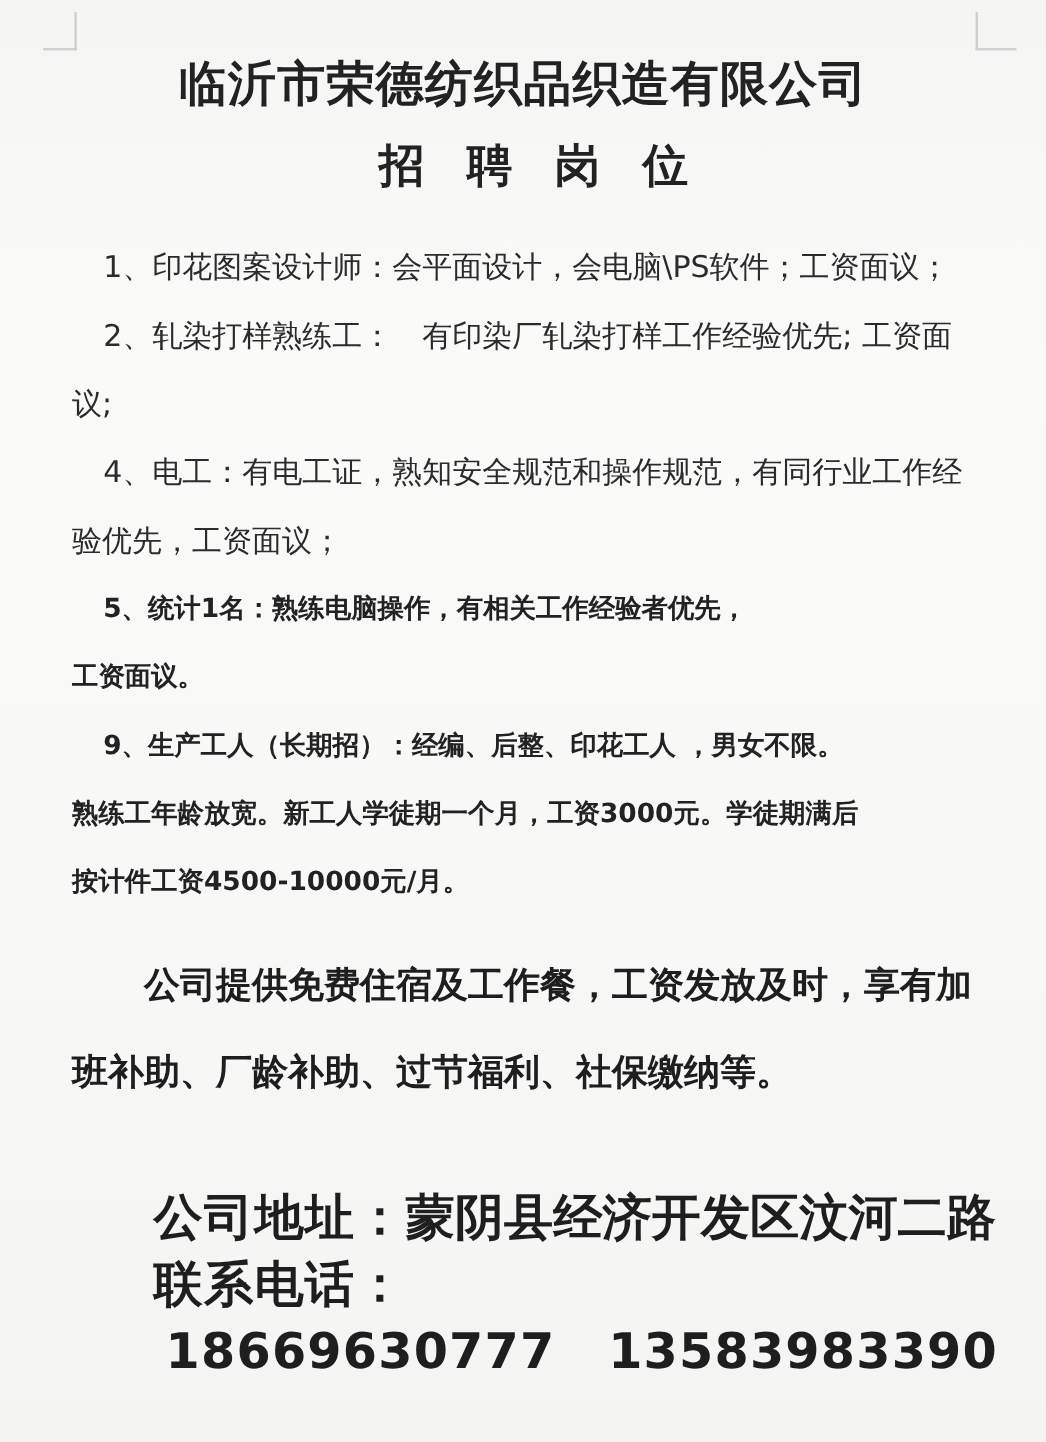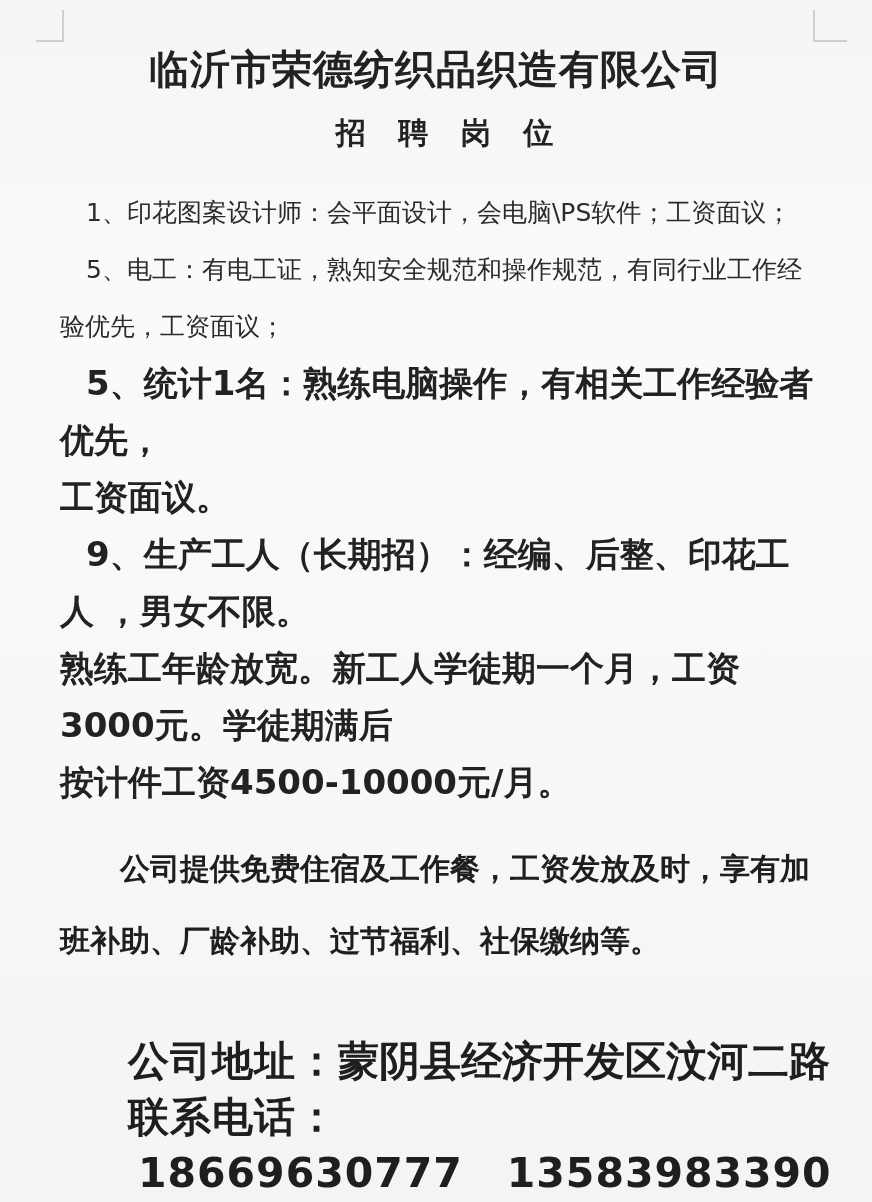--- a/index.html
+++ b/index.html
@@ -19,35 +19,35 @@
 
   .company-name {
     margin:42px 20px 0;
     text-align:center;
     font-size:40px; font-weight:700; letter-spacing:1px;
     color:#222;
   }
   .notice-title {
     margin:16px 0 0;
     text-align:center;
-    font-size:30px; font-weight:700;
+    font-size:38px; font-weight:700;
     word-spacing:22px;
     color:#222;
     padding-left:17px;
   }
   .items { margin:30px 56px 0 60px; }
   .item {
     margin:0;
     font-size:25px; font-weight:400;
     line-height:57px;
     white-space:pre-line;
     text-indent:26px;
   }
   .item.emph {
-    font-size:34px; font-weight:700; color:#222;
+    font-size:22px; font-weight:700; color:#222;
   }
   .benefits {
     margin:22px 56px 0 60px;
     font-size:30px; font-weight:700;
     line-height:72px;
     white-space:pre-line;
     text-indent:60px;
     color:#1e1e1e;
   }
   .contact { margin:56px 0 0 128px; font-weight:700; color:#1e1e1e; }
@@ -62,21 +62,23 @@
 <div class="page">
 
   <div class="corner tl"></div>
   <div class="corner tr"></div>
 
   <h1 class="company-name">临沂市荣德纺织品织造有限公司</h1>
   <h2 class="notice-title">招 聘 岗 位</h2>
 
   <div class="items">
     <p class="item">1、印花图案设计师：会平面设计，会电脑\PS软件；工资面议；</p>
-    <p class="item">5、电工：有电工证，熟知安全规范和操作规范，有同行业工作经
+    <p class="item">2、轧染打样熟练工：　有印染厂轧染打样工作经验优先; 工资面
+议;</p>
+    <p class="item">4、电工：有电工证，熟知安全规范和操作规范，有同行业工作经
 验优先，工资面议；</p>
     <p class="item emph">5、统计1名：熟练电脑操作，有相关工作经验者优先，
 工资面议。</p>
     <p class="item emph">9、生产工人（长期招）：经编、后整、印花工人 ，男女不限。
 熟练工年龄放宽。新工人学徒期一个月，工资3000元。学徒期满后
 按计件工资4500-10000元/月。</p>
   </div>
 
   <p class="benefits">公司提供免费住宿及工作餐，工资发放及时，享有加
 班补助、厂龄补助、过节福利、社保缴纳等。</p>

